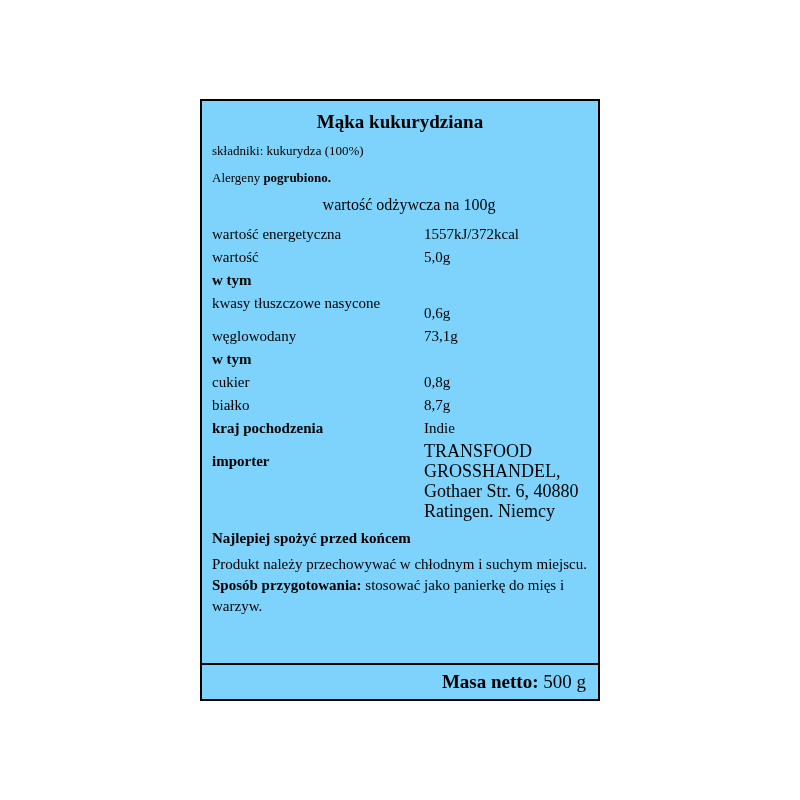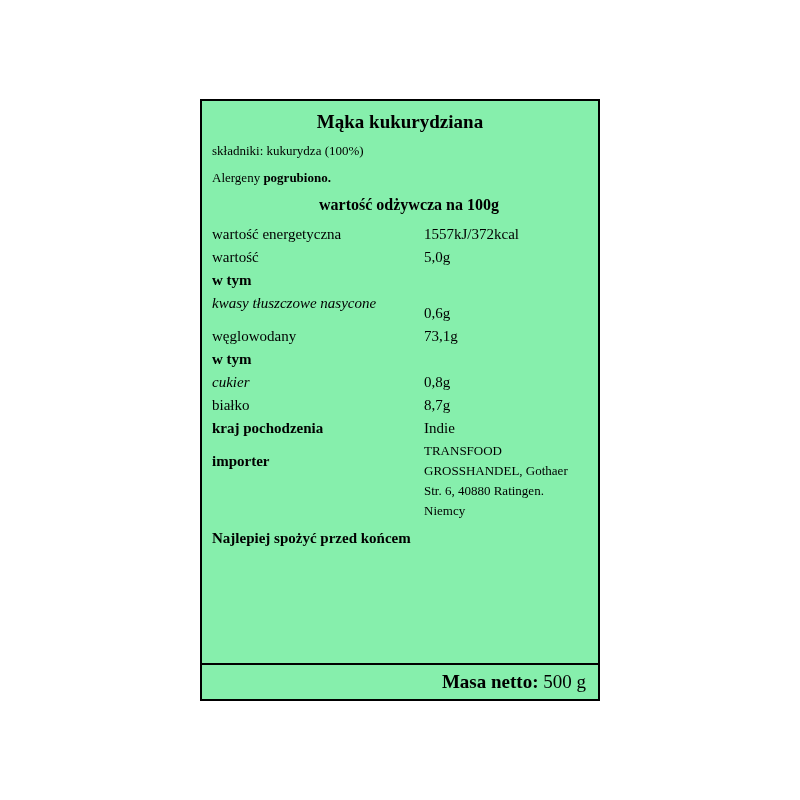--- a/index.html
+++ b/index.html
@@ -15,21 +15,21 @@
     position: relative;
   }
   .label-card {
     position: absolute;
     left: 200px;
     top: 99px;
     width: 400px;
     height: 602px;
     border: 2px solid #000000;
     box-sizing: border-box;
-    background: #86efac;
+    background: #7dd3fc;
     overflow: hidden;
   }
   .pad {
     padding: 9px 10px 0 10px;
   }
   .title {
     text-align: center;
     font-weight: bold;
     font-size: 19px;
     line-height: 24px;
@@ -38,21 +38,21 @@
   .line {
     font-size: 13px;
     line-height: 21px;
     margin: 0 0 6px 0;
   }
   .bold {
     font-weight: bold;
   }
   .subtitle {
     text-align: center;
-    font-weight: bold;
+    font-weight: normal;
     font-size: 16px;
     line-height: 22px;
     margin: 2px 0 5px 0;
     padding-left: 18px;
   }
   table.nutri {
     width: 100%;
     border-collapse: collapse;
     font-size: 15px;
     margin-top: 8px;
@@ -62,26 +62,26 @@
     padding: 0 0 3px 0;
     line-height: 20px;
   }
   td.name {
     width: 212px;
   }
   td.val {
     width: auto;
   }
   .ind1 { padding-left: 14px; font-weight: bold; }
-  .ind2 { padding-left: 30px; font-style: italic; }
+  .ind2 { padding-left: 30px; }
   .valmid {
     padding-top: 10px !important;
   }
   .small {
-    font-size: 13px;
+    font-size: 18px;
     line-height: 17px;
   }
   .origin-row td { padding-bottom: 2px; }
   .importer-row td { padding-bottom: 4px; }
   .best-before {
     font-weight: bold;
     font-size: 15px;
     line-height: 21px;
     margin: 4px 0 5px 0;
     max-width: 220px;
@@ -172,20 +172,25 @@
         </tr>
         <tr class="importer-row">
           <td class="name bold valmid">importer</td>
           <td class="val small">TRANSFOOD GROSSHANDEL, Gothaer Str. 6, 40880 Ratingen. Niemcy</td>
         </tr>
       </tbody>
     </table>
 
     <div class="best-before">Najlepiej spożyć przed końcem</div>
 
+    <div class="storage">
+      <span>Produkt należy przechowywać w chłodnym i suchym miejscu.</span>
+      <span class="bold">Sposób przygotowania:</span>
+      <span>stosować jako panierkę do mięs i warzyw.</span>
+    </div>
 
   </div>
 
   <div class="netto-bar">
     <div class="netto-text">
       <span class="netto-label">Masa netto:</span>
       <span>500 g</span>
     </div>
   </div>
 </div>

